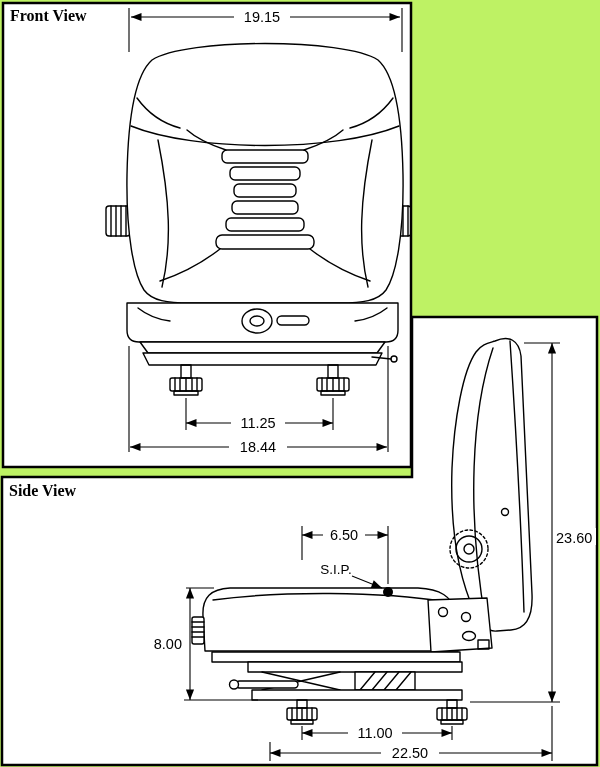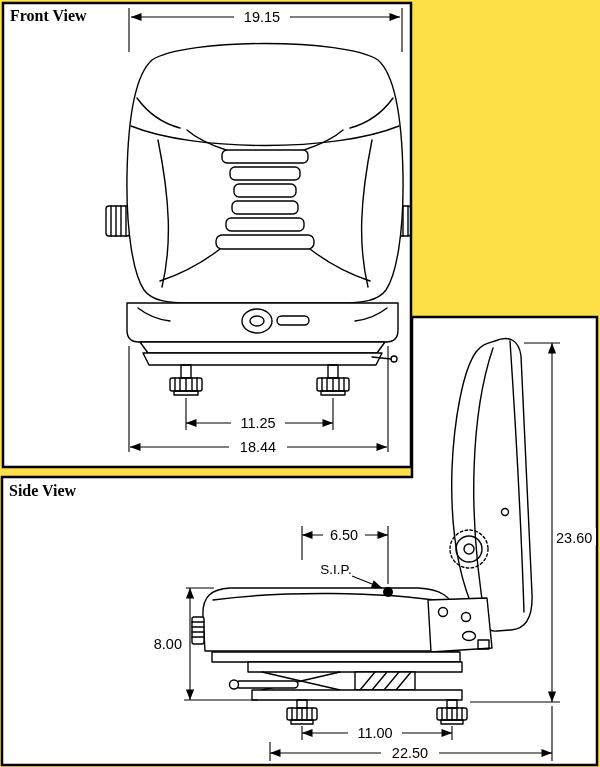--- a/index.html
+++ b/index.html
@@ -1,16 +1,16 @@
 <!DOCTYPE html>
 <html><head>
 <meta charset="utf-8">
 <style>
   html,body{margin:0;padding:0;background:#ffffff;}
-  .canvas{position:relative;width:600px;height:767px;background:#fde047;font-family:"Liberation Sans",sans-serif;}
+  .canvas{position:relative;width:600px;height:767px;background:#bef264;font-family:"Liberation Sans",sans-serif;}
   svg{display:block;}
   .t-title{font-family:"Liberation Serif",serif;font-weight:bold;font-size:16px;fill:#000;}
   .t-dim{font-family:"Liberation Sans",sans-serif;font-size:14.5px;fill:#000;}
   .t-sip{font-family:"Liberation Sans",sans-serif;font-size:13.5px;fill:#000;}
   .border{fill:#ffffff;stroke:#000;stroke-width:2.5;}
   .ln{stroke:#000;stroke-width:1.4;fill:none;stroke-linecap:round;stroke-linejoin:round;}
   .fillw{fill:#ffffff;stroke:#000;stroke-width:1.4;stroke-linejoin:round;}
   .dim{stroke:#000;stroke-width:1.1;fill:none;}
   .ext{stroke:#000;stroke-width:1.1;fill:none;}
   .bg{fill:#ffffff;stroke:none;}

